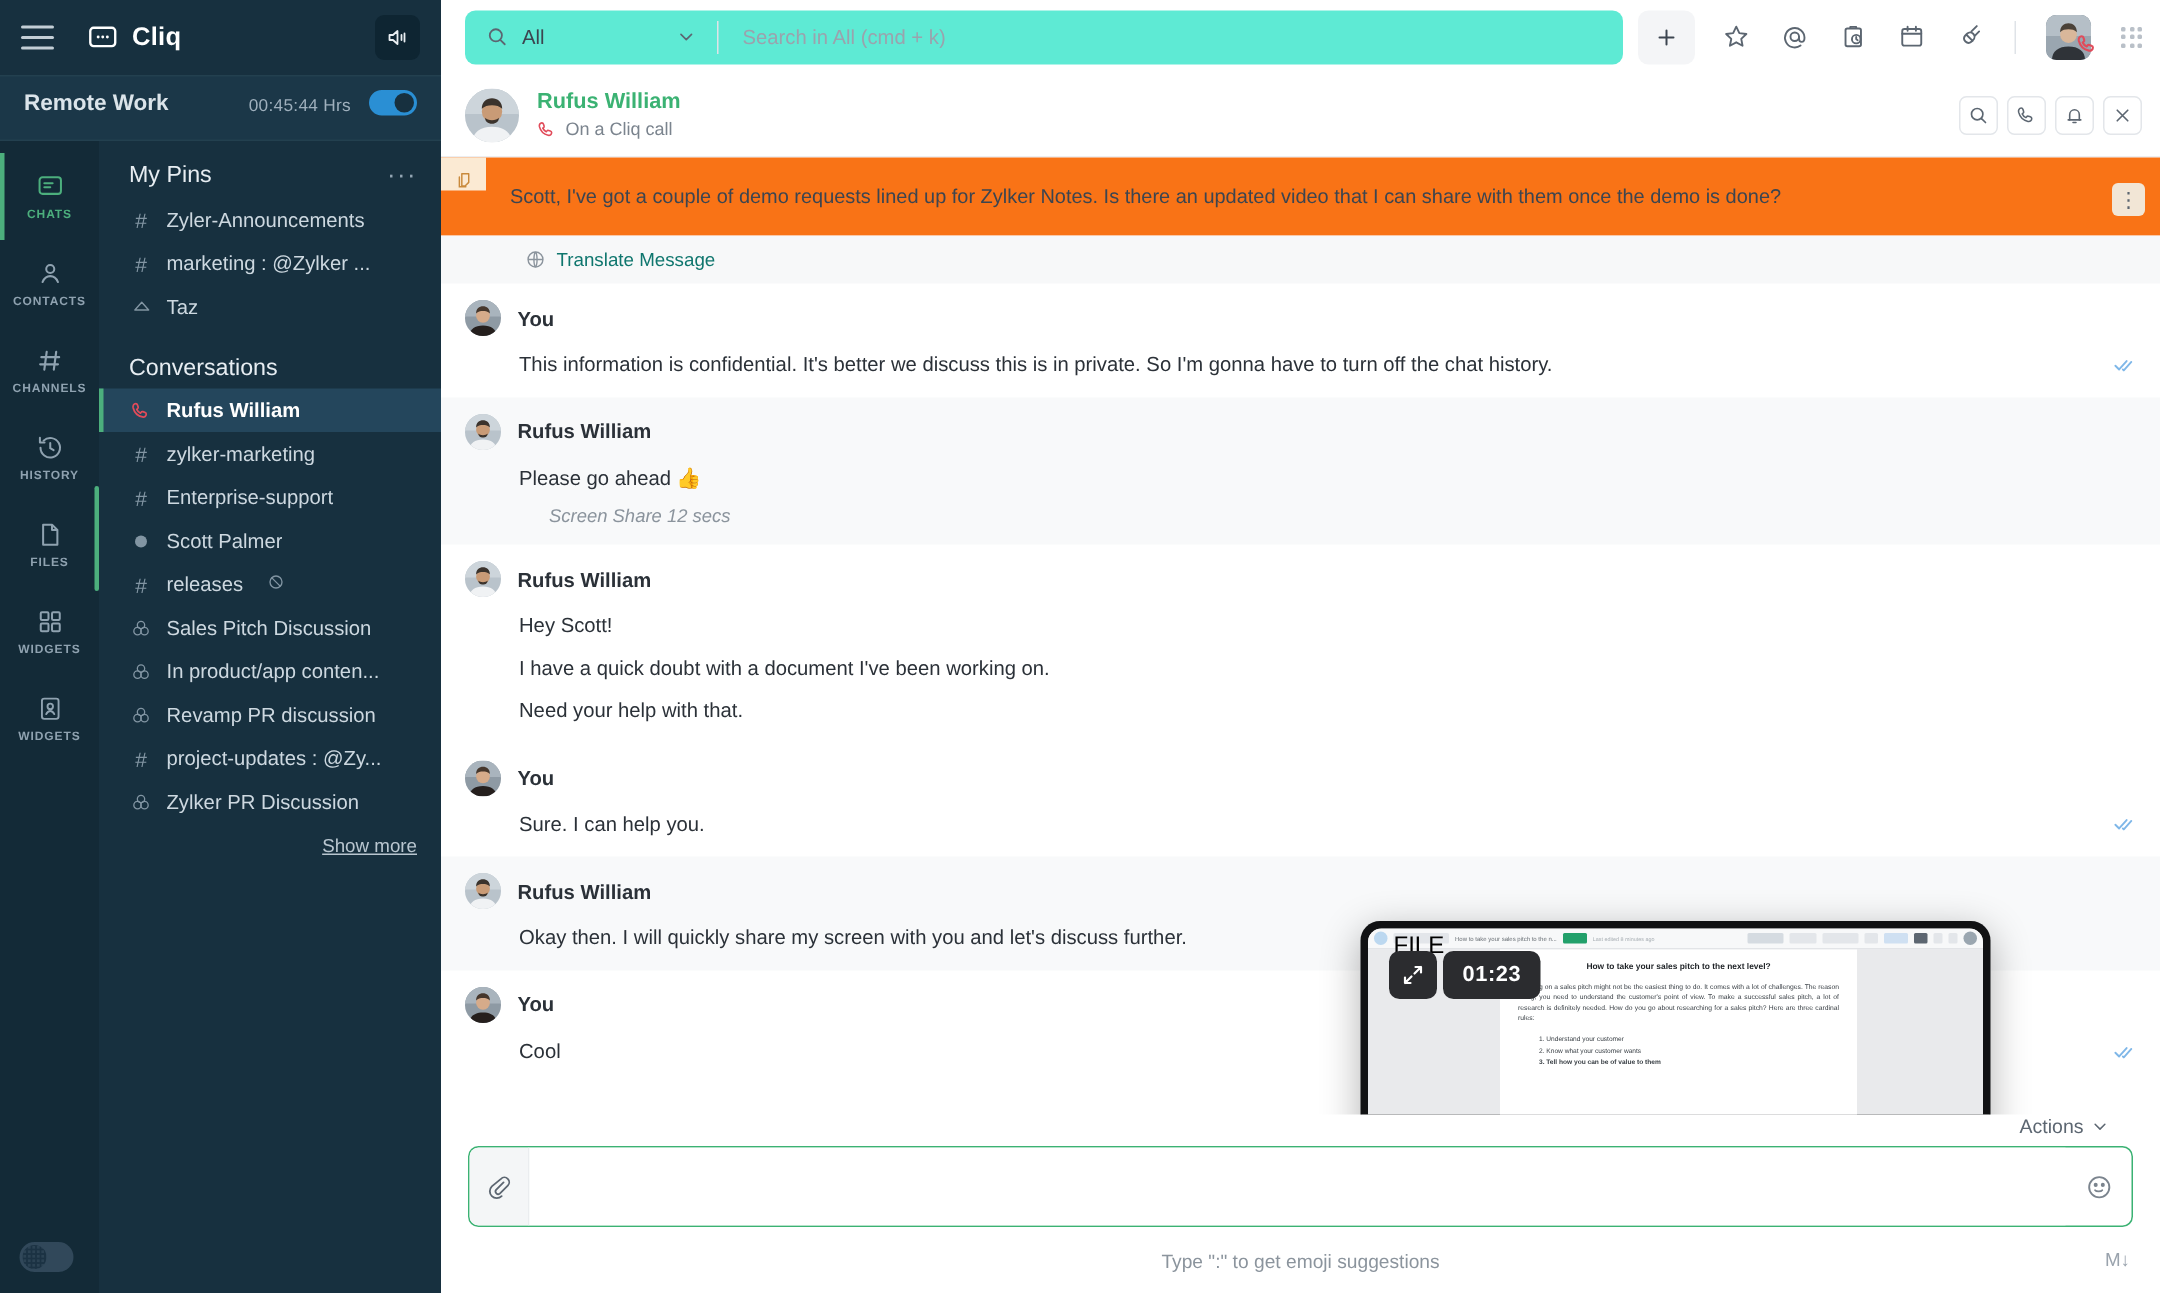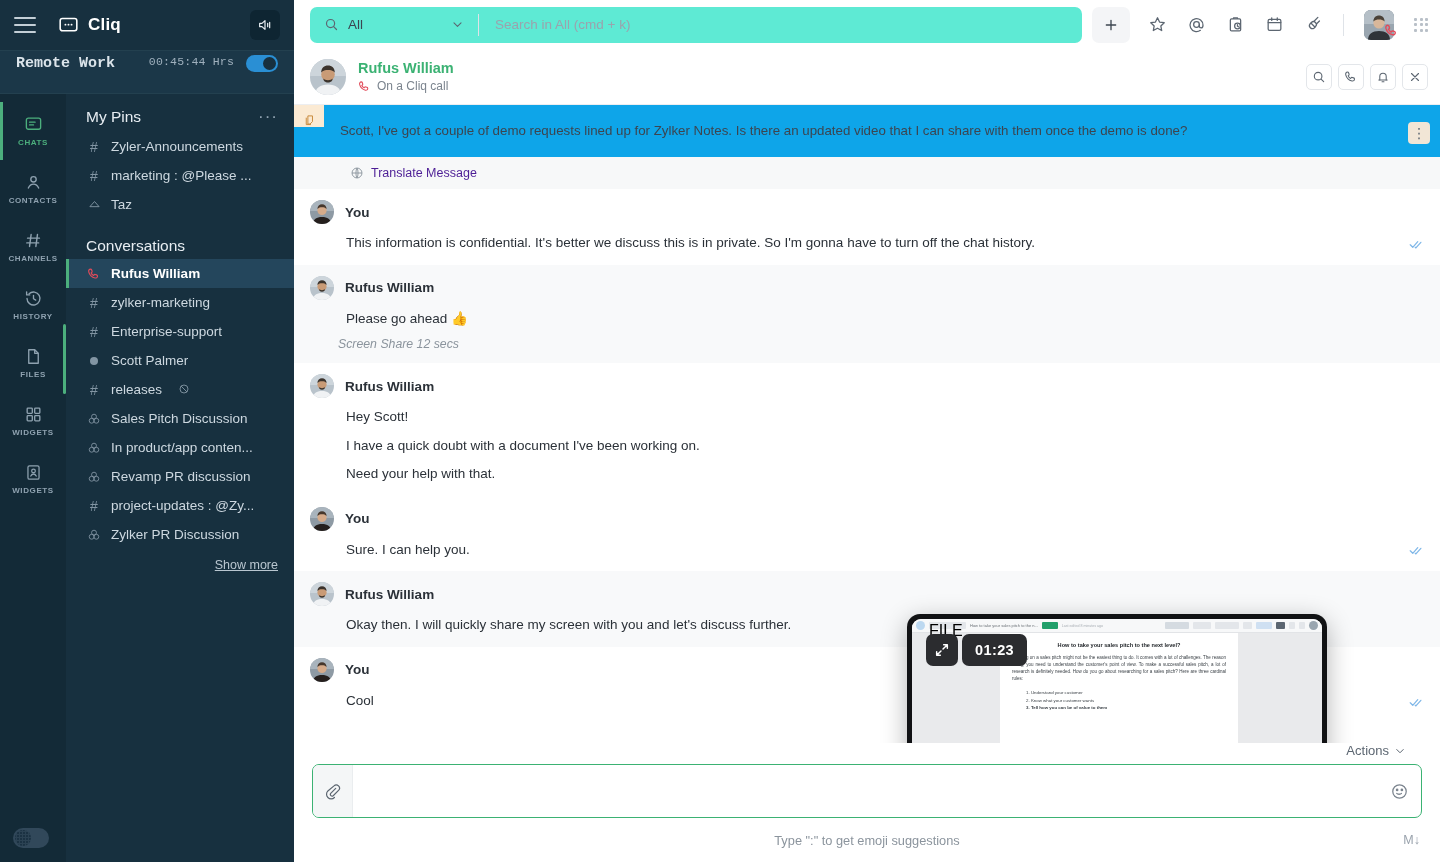--- a/index.html
+++ b/index.html
@@ -14,22 +14,22 @@
   .dark-panel { width: 294px; height: 862px; background: #17303f; position: relative; flex: 0 0 294px; }
 
   .dp-top { height: 50px; display: flex; align-items: center; padding: 0 14px; }
   .hamburger { width: 22px; height: 16px; display: flex; flex-direction: column; justify-content: space-between; cursor: pointer; }
   .hamburger span { display: block; height: 2px; background: #c3ced6; border-radius: 2px; }
   .brand { display: flex; align-items: center; gap: 9px; margin-left: 22px; }
   .brand-name { color: #fff; font-size: 17px; font-weight: 700; letter-spacing: .2px; }
   .speaker-btn { margin-left: auto; width: 30px; height: 30px; border-radius: 6px; background: #0e2532;
     display: flex; align-items: center; justify-content: center; cursor: pointer; }
 
-  .dp-status { height: 44px; background: #1b3748; display: flex; align-items: flex-start; padding: 4px 16px;
-    border-top: 1px solid #23404f; border-bottom: 1px solid #23404f; font-family: Liberation Mono, monospace; }
+  .dp-status { height: 44px; background: #1b3748; display: flex; align-items: flex-end; padding: 16px 16px;
+    border-top: 1px solid #23404f; border-bottom: 1px solid #23404f; }
   .status-title { color: #dbe4ea; font-size: 15px; font-weight: 700; }
   .status-time { margin-left: auto; color: #9fb0bd; font-size: 11.5px; letter-spacing: .2px; }
   .toggle { margin-left: 12px; width: 32px; height: 17px; border-radius: 10px; background: #2a8fd4; position: relative; cursor: pointer; }
   .toggle i { position: absolute; right: 2px; top: 2px; width: 13px; height: 13px; border-radius: 50%; background: #17303f; }
 
   .dp-body { display: flex; height: calc(862px - 94px); }
 
   
   .rail { width: 66px; flex: 0 0 66px; background: #132a37; padding-top: 8px; position: relative; }
   .rail-item { height: 58px; display: flex; flex-direction: column; align-items: center; justify-content: center; gap: 4px;
@@ -89,37 +89,37 @@
   .ch-avatar { width: 36px; height: 36px; border-radius: 50%; overflow: hidden; position: relative; flex: 0 0 36px; }
   .ch-meta { margin-left: 12px; }
   .ch-name { color: #3bb273; font-size: 14.5px; font-weight: 700; cursor: pointer; }
   .ch-sub { display: flex; align-items: center; gap: 6px; margin-top: 3px; }
   .ch-sub span { color: #7b848e; font-size: 12px; }
   .ch-actions { margin-left: auto; display: flex; gap: 6px; }
   .ch-actions .b { width: 26px; height: 26px; border: 1px solid #e3e6ea; border-radius: 5px;
     display: flex; align-items: center; justify-content: center; cursor: pointer; background: #fff; }
 
   
-  .pinned { display: flex; align-items: flex-start; background: #0ea5e9; min-height: 52px; position: relative; }
+  .pinned { display: flex; align-items: flex-start; background: #f97316; min-height: 52px; position: relative; }
   .pin-tab { width: 30px; flex: 0 0 30px; background: #fbead3; display: flex; justify-content: center; padding-top: 9px; }
   .pin-text { flex: 1; font-size: 13.3px; color: #3c4550; padding: 17px 40px 14px 16px; line-height: 1.35; }
   .pin-more { position: absolute; right: 10px; top: 17px; width: 22px; height: 22px; border-radius: 4px; background: #f2e6d6;
     display: flex; align-items: center; justify-content: center; cursor: pointer; color: #5c6671; font-size: 14px; }
 
   
   .msgs { flex: 1; overflow: hidden; position: relative; }
   .translate-row { background: #f7f8f9; padding: 9px 0 9px 56px; display: flex; align-items: center; gap: 7px; }
-  .translate-row span { font-size: 12.5px; color: #4c1d95; }
+  .translate-row span { font-size: 12.5px; color: #0f766e; }
   .msg { padding: 11px 0 12px 0; position: relative; }
   .msg.alt { background: #f8f9fa; }
   .msg-top { display: flex; align-items: center; gap: 11px; padding: 0 16px; }
   .m-av { width: 24px; height: 24px; border-radius: 50%; overflow: hidden; flex: 0 0 24px; position: relative; }
   .m-name { font-size: 13.5px; font-weight: 700; color: #2b3138; }
   .m-line { font-size: 13.5px; color: #2b3138; padding: 9px 0 0 52px; line-height: 1.45; }
-  .m-meta { font-size: 12.3px; color: #8b949d; font-style: italic; padding: 9px 0 0 44px; }
+  .m-meta { font-size: 12.3px; color: #8b949d; font-style: italic; padding: 9px 0 0 72px; }
   .ticks { position: absolute; right: 16px; bottom: 9px; }
 
   
   .call-card { position: absolute; left: 613px; top: 457px; width: 420px; height: 230px; background: #111214;
     border-radius: 13px; padding: 5px; box-shadow: 0 7px 26px rgba(0,0,0,.3); }
   .call-inner { width: 100%; height: 100%; border-radius: 9px; overflow: hidden; position: relative; background: #e9eaec; }
   .doc-toolbar { height: 14px; background: #f7f8f9; display: flex; align-items: center; gap: 4px; padding: 0 4px;
     border-bottom: 1px solid #e2e4e7; }
   .tb-circle { width: 9px; height: 9px; border-radius: 50%; background: #bcd8f0; flex: 0 0 9px; }
   .tb-chip { height: 7px; border-radius: 1px; background: #e3e6ea; }
@@ -268,21 +268,21 @@
           <h3>My Pins</h3>
           <div class="dots">···</div>
         </div>
 
         <div class="litem">
           <span class="ic">#</span>
           <span class="tx">Zyler-Announcements</span>
         </div>
         <div class="litem">
           <span class="ic">#</span>
-          <span class="tx">marketing : @Please ...</span>
+          <span class="tx">marketing : @Zylker ...</span>
         </div>
         <div class="litem">
           <span class="ic">
             <svg width="13" height="13" viewBox="0 0 24 24" fill="none" stroke="#8295a3" stroke-width="1.7">
               <path d="M3.5 16h17L12 6.5z" stroke-linejoin="round"></path>
             </svg>
           </span>
           <span class="tx">Taz</span>
         </div>
 

